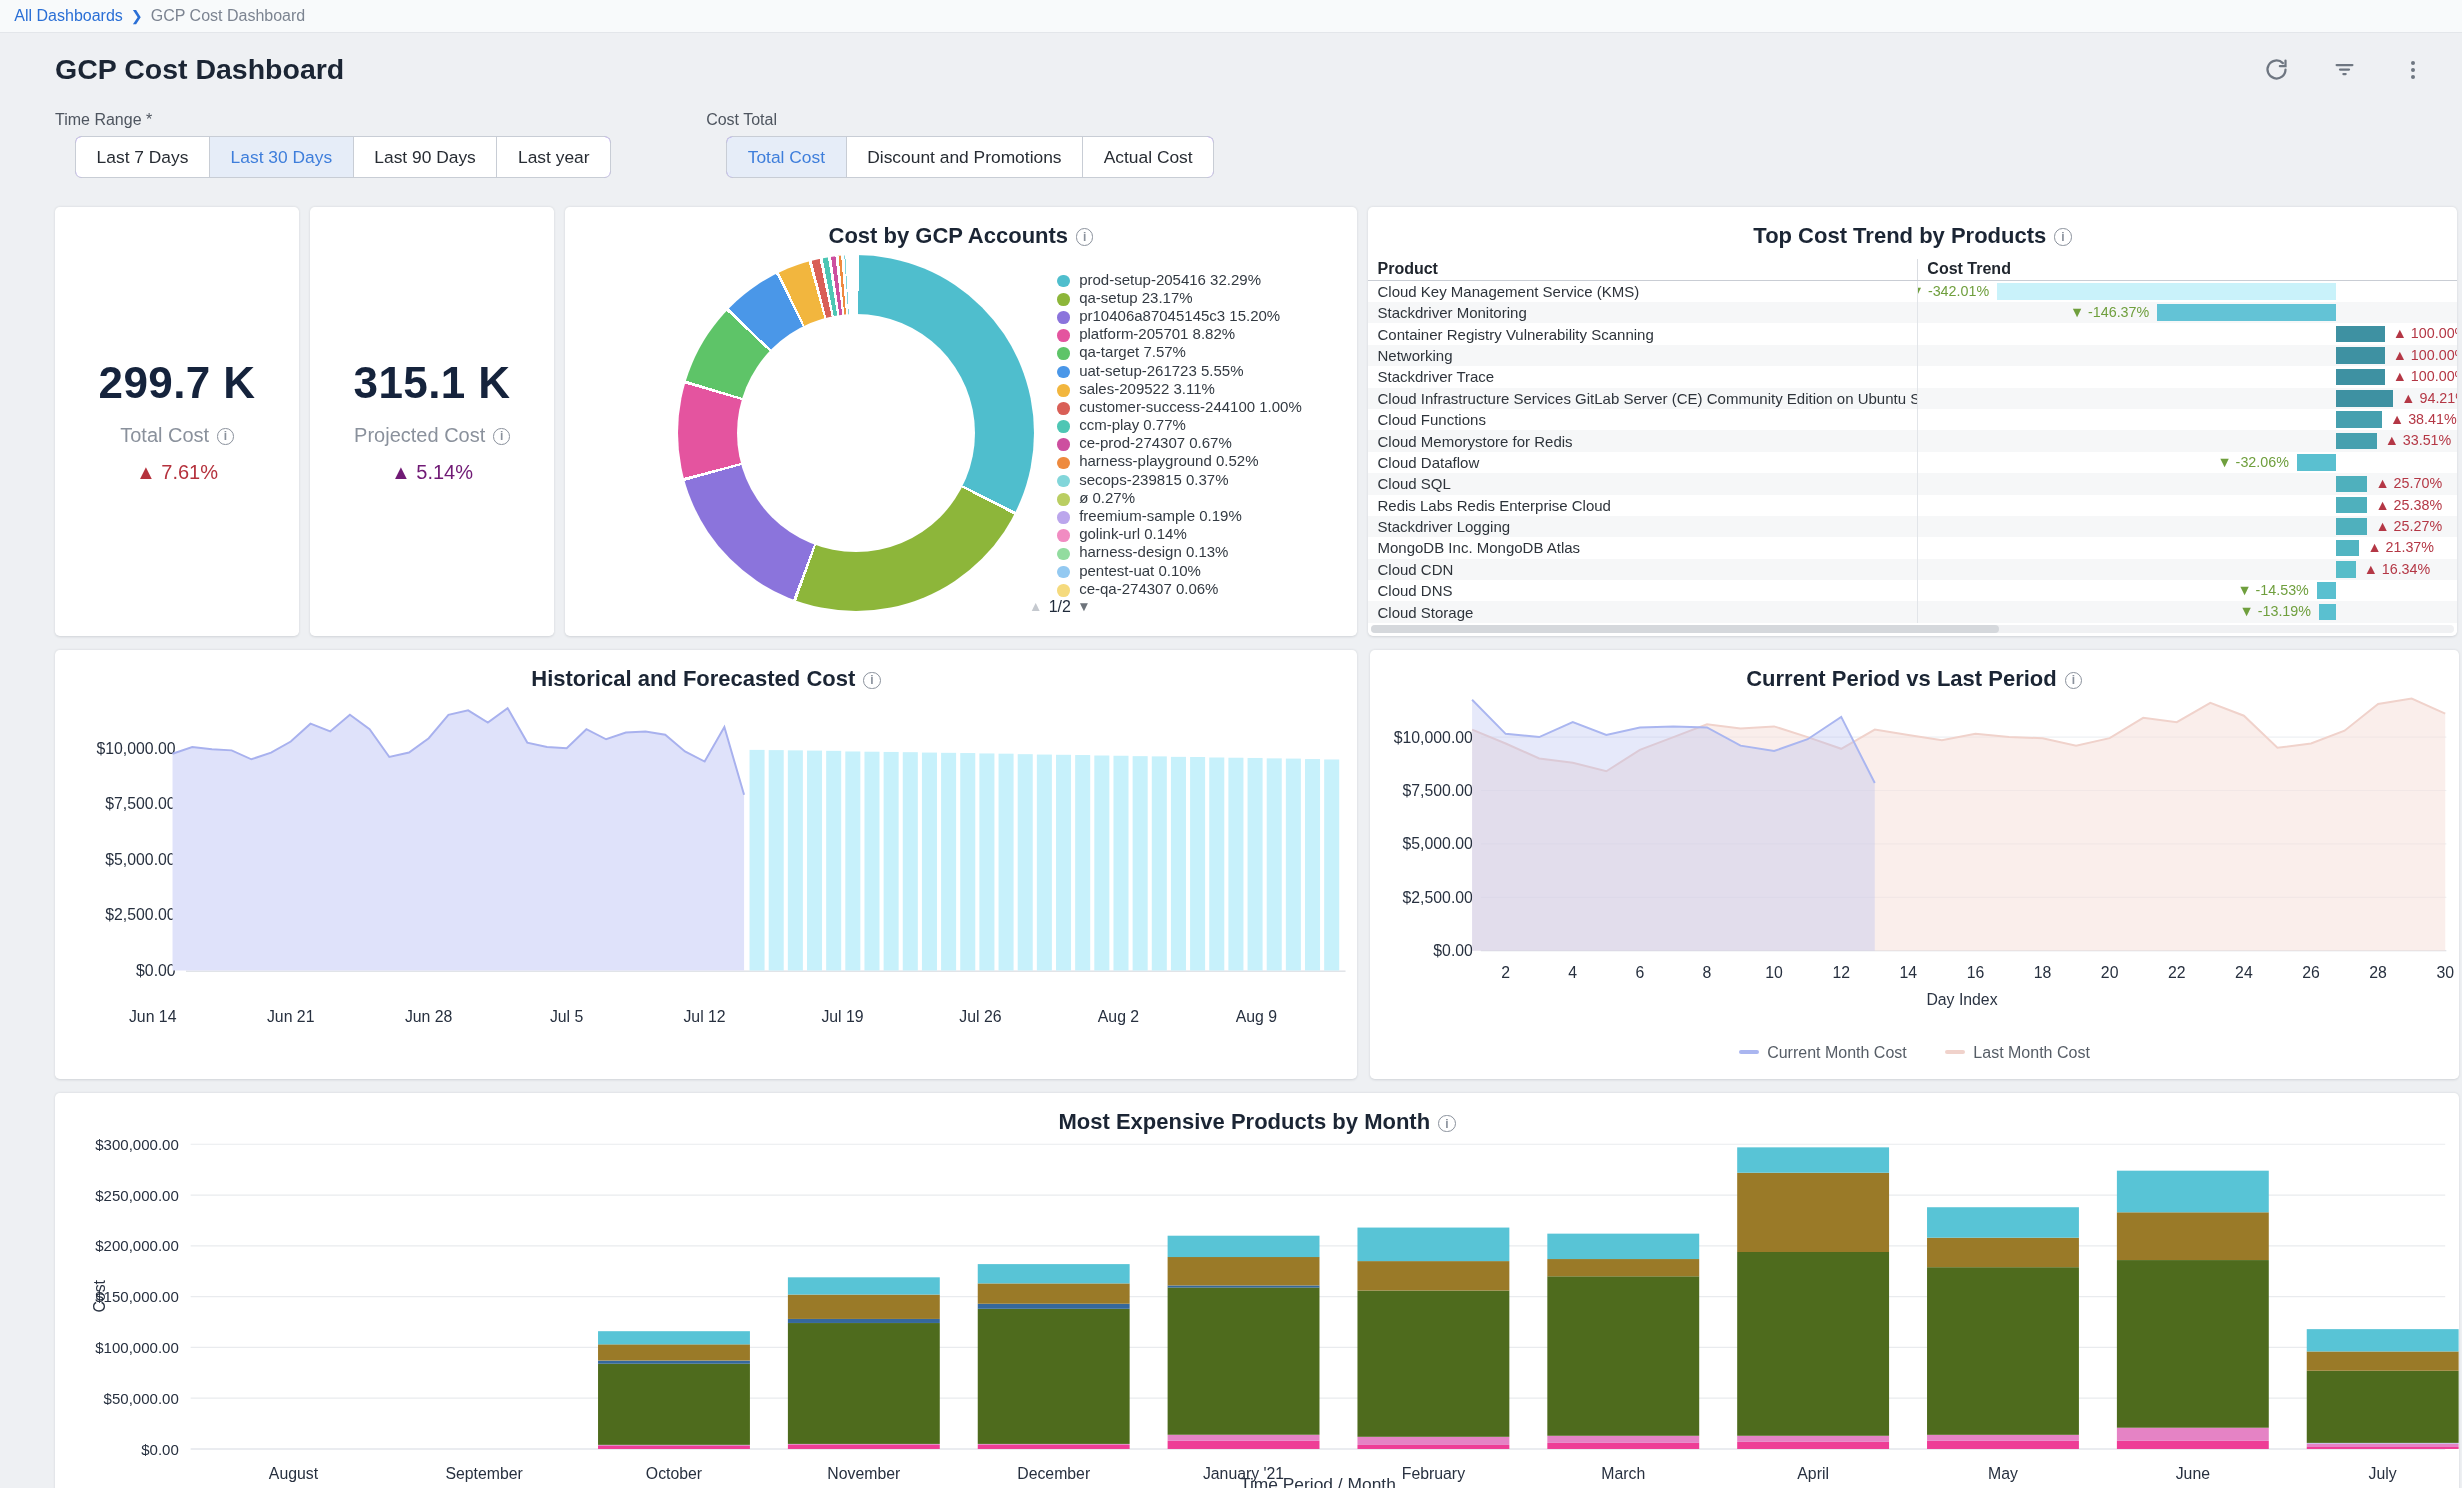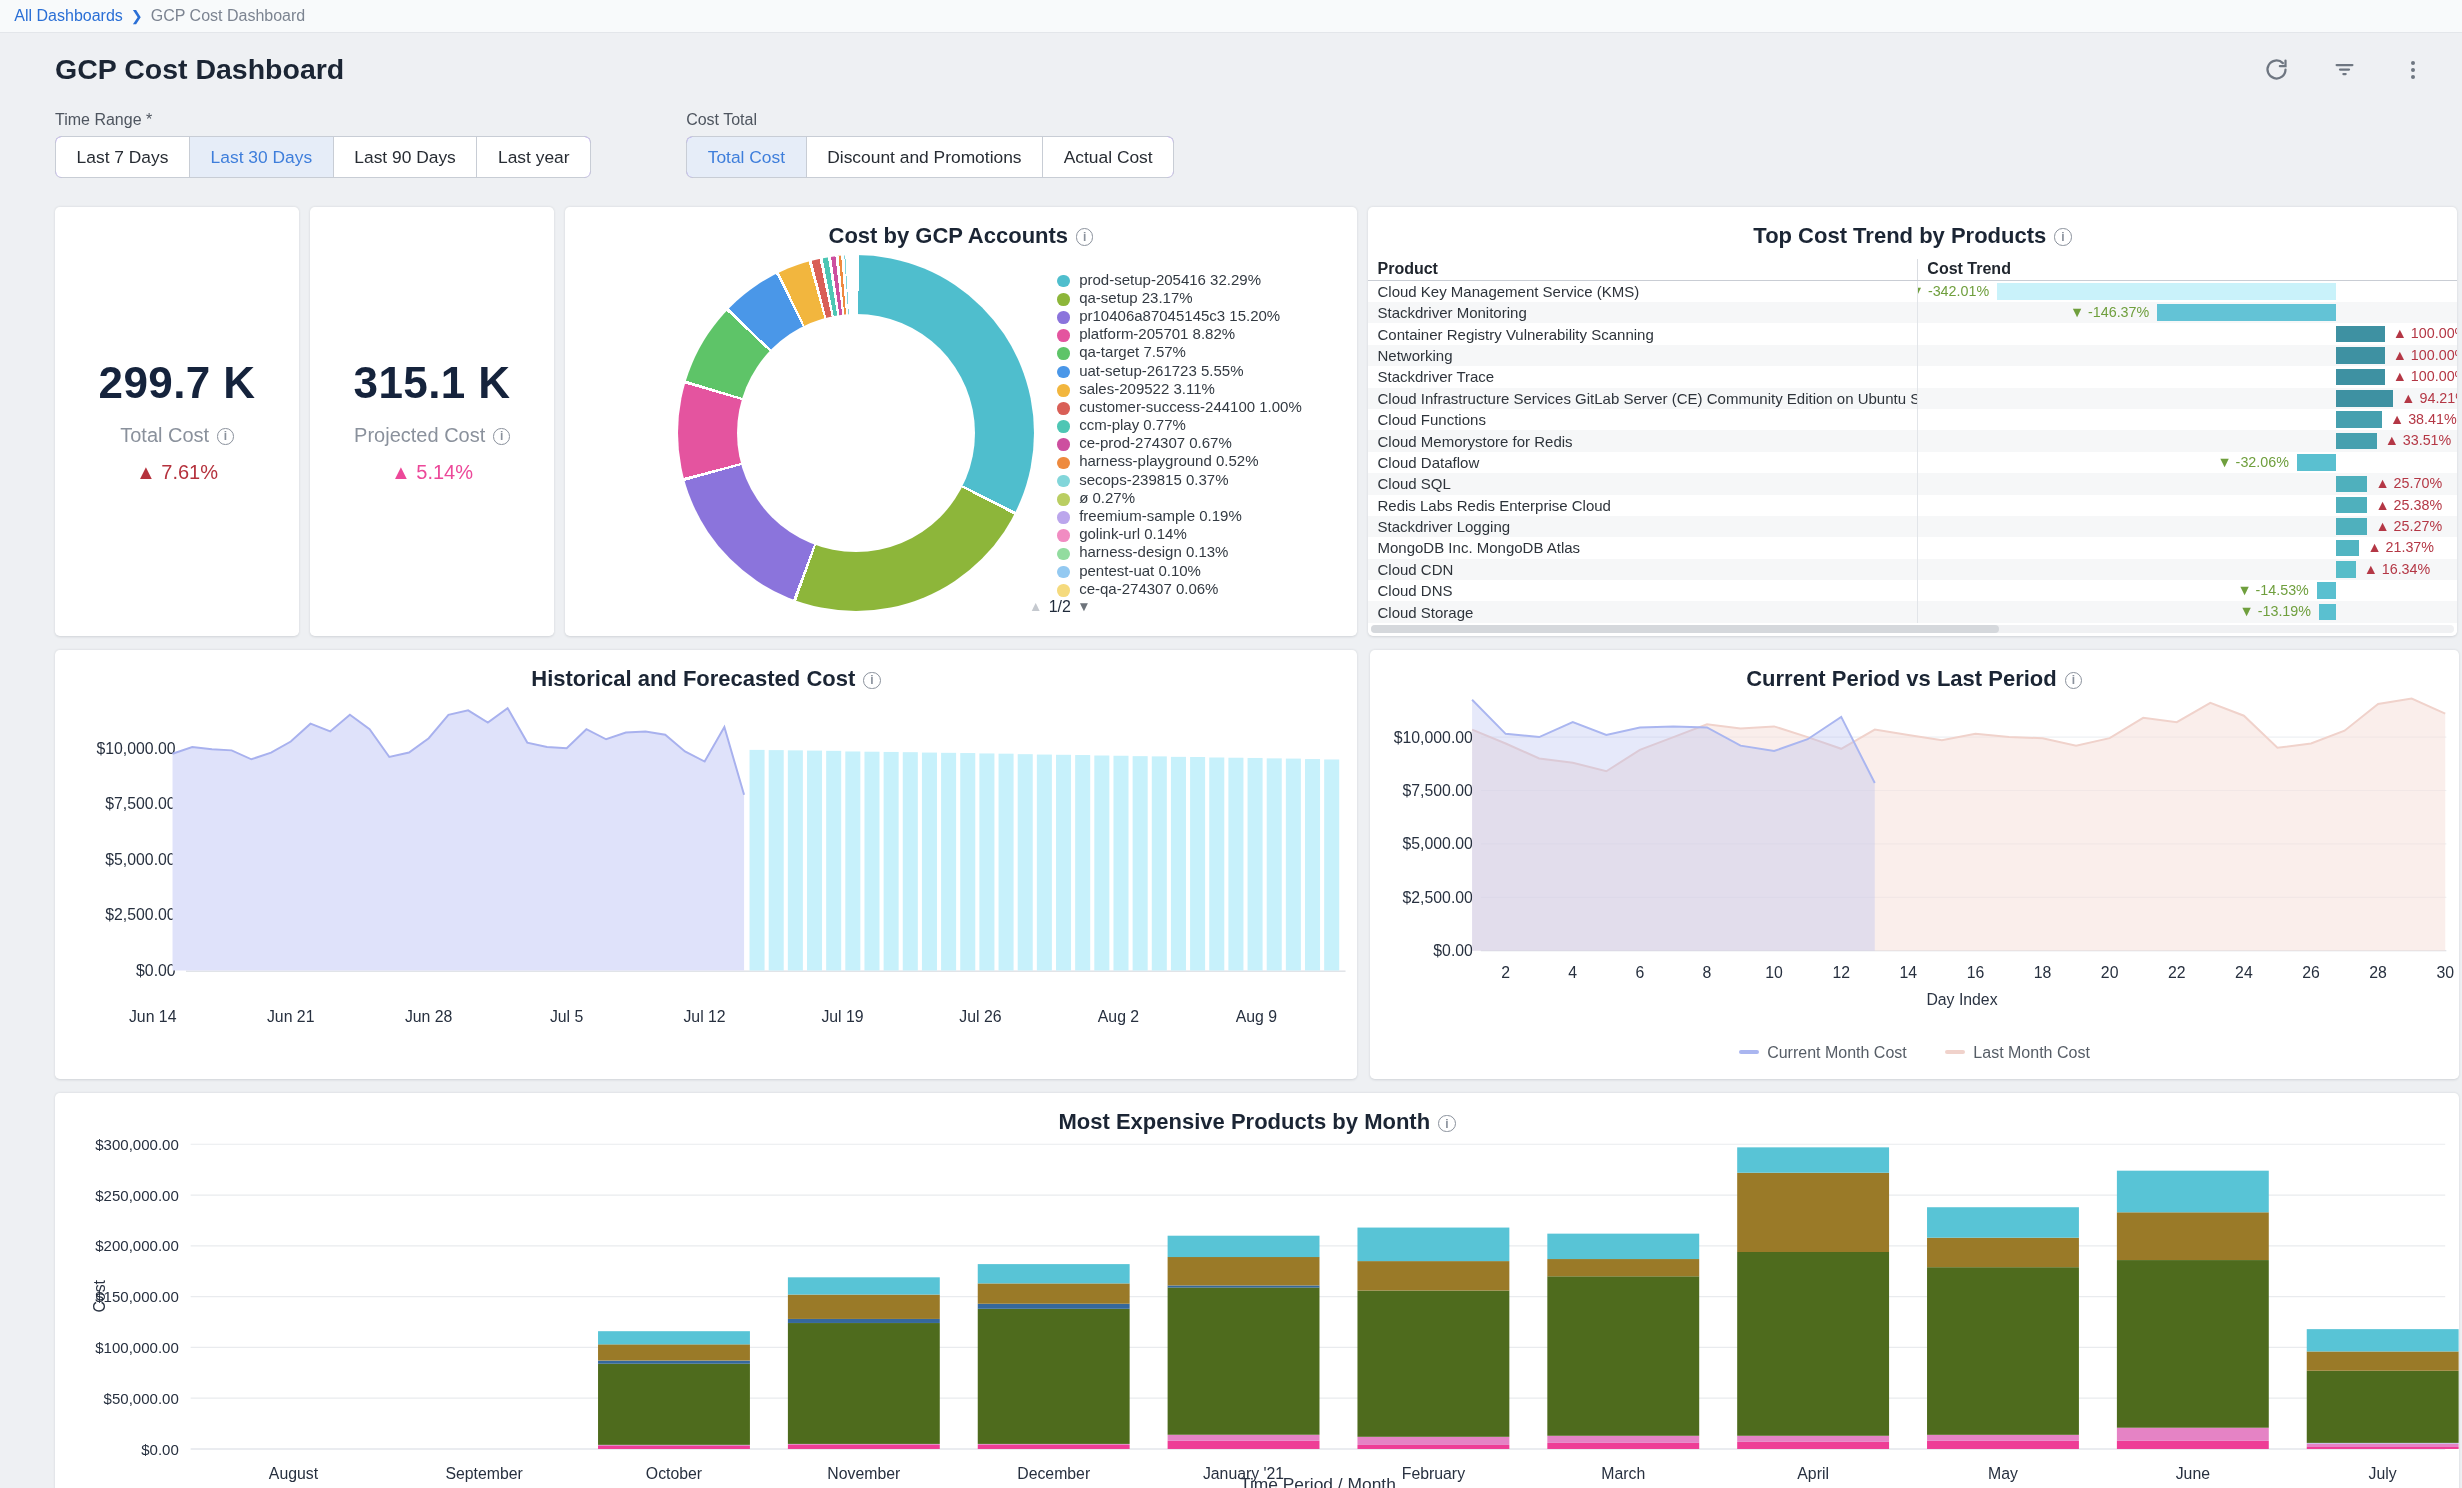--- a/index.html
+++ b/index.html
@@ -14,21 +14,21 @@
 
   
   .page-header { display:flex; justify-content:space-between; align-items:center; margin:19px 32px 0 55px; }
   .page-title { font-size:28.5px; font-weight:600; color:#1b2534; }
   .hdr-icons { display:flex; gap:33px; align-items:center; }
   .icon-btn { width:35px; height:35px; border:none; background:transparent; cursor:pointer; display:flex; align-items:center; justify-content:center; color:#6e7681; }
 
   
   .controls { display:flex; gap:95px; margin:24px 0 0 55px; }
   .ctl-label { font-size:16px; color:#4e555f; margin-bottom:7.1px; }
-  .seg-group { display:inline-flex; border:0.8px solid #c8cdd5; border-radius:6.3px; overflow:hidden; background:#8b5cf6; }
+  .seg-group { display:inline-flex; border:0.8px solid #c8cdd5; border-radius:6.3px; overflow:hidden; background:#8b5cf6;margin-left:20px; }
   .seg { height:40px; padding:0 20.6px; font-size:17.4px; color:#272c33; background:#fff; border:none; border-left:0.8px solid #c8cdd5; cursor:pointer; font-family:inherit; }
   .seg:first-child { border-left:none; }
   .seg.sel { background:#e6edf8; color:#3e7edb; }
 
   
   .row { display:grid; margin:27px 0 0 55px; }
   .row1 { grid-template-columns:499px 792px 1089px; gap:11px; height:429px; margin-top:28.5px; }
   .row2 { grid-template-columns:1302px 1089px; gap:12.7px; height:429px; margin-top:14.3px; }
   .row3 { grid-template-columns:2404px; height:443px; margin-top:14.3px; }
   .statcol { display:flex; flex-direction:row; gap:11px; }
@@ -136,21 +136,21 @@
 <div class="row row1">
   <div class="statcol">
     <div class="card">
       <div class="stat-value">299.7 K</div>
       <div class="stat-label"><span>Total Cost</span><span class="info-i">i</span></div>
       <div class="stat-delta" style="color: rgb(181, 50, 61);">▲ 7.61%</div>
     </div>
     <div class="card">
       <div class="stat-value">315.1 K</div>
       <div class="stat-label"><span>Projected Cost</span><span class="info-i">i</span></div>
-      <div class="stat-delta" style="color: #ec4899;">▲ 5.14%</div>
+      <div class="stat-delta" style="color: #701a75;">▲ 5.14%</div>
     </div>
   </div>
 
   <div class="card">
     <div class="ptitle"><span>Cost by GCP Accounts</span><span class="info-i">i</span></div>
     <div class="donut" id="donut" style="background: conic-gradient(rgb(255, 255, 255) 0%, rgb(255, 255, 255) 0.28%, rgb(79, 190, 205) 0.28%, rgb(79, 190, 205) 32.29%, rgb(255, 255, 255) 32.29%, rgb(255, 255, 255) 32.57%, rgb(141, 182, 58) 32.57%, rgb(141, 182, 58) 55.46%, rgb(255, 255, 255) 55.46%, rgb(255, 255, 255) 55.74%, rgb(139, 116, 220) 55.74%, rgb(139, 116, 220) 70.66%, rgb(255, 255, 255) 70.66%, rgb(255, 255, 255) 70.94%, rgb(228, 84, 159) 70.94%, rgb(228, 84, 159) 79.48%, rgb(255, 255, 255) 79.48%, rgb(255, 255, 255) 79.76%, rgb(94, 196, 104) 79.76%, rgb(94, 196, 104) 87.05%, rgb(255, 255, 255) 87.05%, rgb(255, 255, 255) 87.33%, rgb(74, 151, 232) 87.33%, rgb(74, 151, 232) 92.6%, rgb(255, 255, 255) 92.6%, rgb(255, 255, 255) 92.88%, rgb(242, 182, 62) 92.88%, rgb(242, 182, 62) 95.71%, rgb(255, 255, 255) 95.71%, rgb(255, 255, 255) 95.99%, rgb(217, 95, 87) 95.99%, rgb(217, 95, 87) 96.71%, rgb(255, 255, 255) 96.71%, rgb(255, 255, 255) 96.99%, rgb(78, 198, 180) 96.99%, rgb(78, 198, 180) 97.48%, rgb(255, 255, 255) 97.48%, rgb(255, 255, 255) 97.76%, rgb(205, 79, 159) 97.76%, rgb(205, 79, 159) 98.15%, rgb(255, 255, 255) 98.15%, rgb(255, 255, 255) 98.43%, rgb(238, 138, 62) 98.43%, rgb(238, 138, 62) 98.67%, rgb(255, 255, 255) 98.67%, rgb(255, 255, 255) 98.95%, rgb(130, 214, 218) 98.95%, rgb(130, 214, 218) 99.04%, rgb(255, 255, 255) 99.04%, rgb(255, 255, 255) 99.31%, rgb(186, 206, 98) 99.31%, rgb(186, 206, 98) 99.31%, rgb(255, 255, 255) 99.31%, rgb(255, 255, 255) 99.5%, rgb(187, 166, 236) 99.5%, rgb(187, 166, 236) 99.5%, rgb(255, 255, 255) 99.5%, rgb(255, 255, 255) 99.64%, rgb(241, 140, 194) 99.64%, rgb(241, 140, 194) 99.64%, rgb(255, 255, 255) 99.64%, rgb(255, 255, 255) 99.77%, rgb(146, 220, 159) 99.77%, rgb(146, 220, 159) 99.77%, rgb(255, 255, 255) 99.77%, rgb(255, 255, 255) 99.87%, rgb(147, 201, 241) 99.87%, rgb(147, 201, 241) 99.87%, rgb(255, 255, 255) 99.87%, rgb(255, 255, 255) 99.93%, rgb(245, 218, 125) 99.93%, rgb(245, 218, 125) 99.93%, rgb(255, 255, 255) 99.93%, rgb(255, 255, 255) 100%);">
         <div class="hole"></div>
       </div>
     <div class="dlegend" id="donut-legend">
         <div class="dlegend-item">

